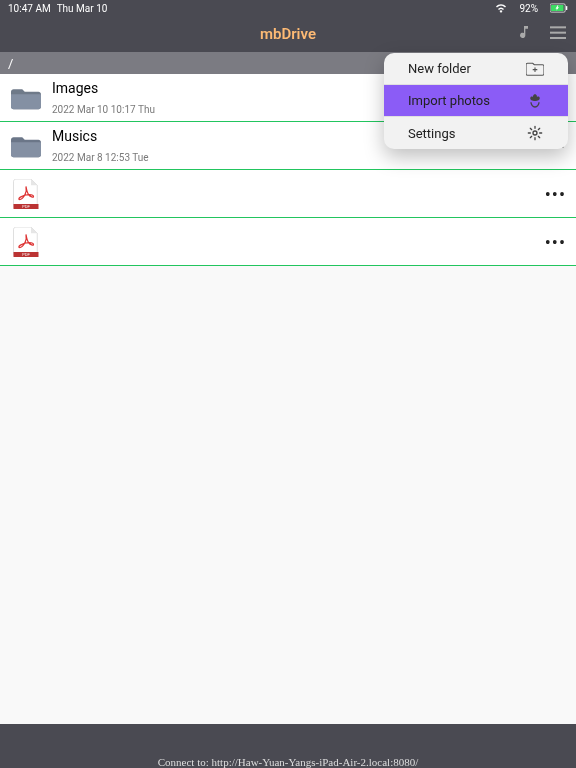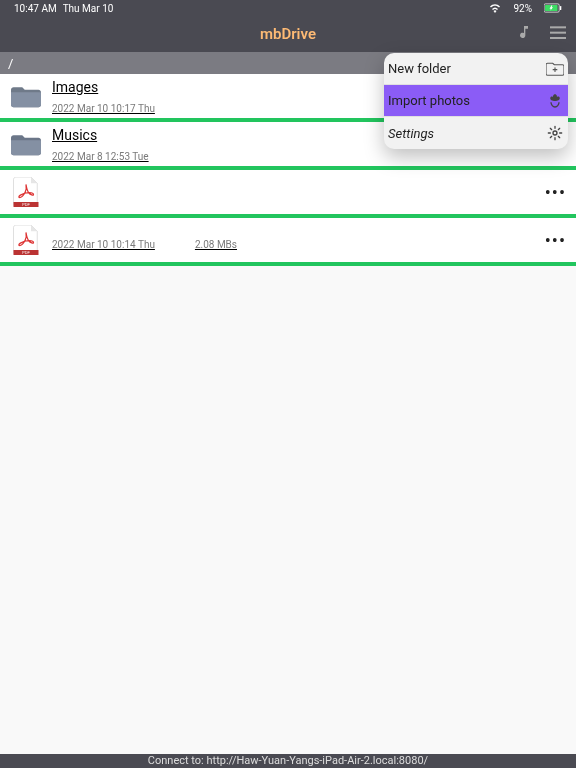--- a/index.html
+++ b/index.html
@@ -10,21 +10,21 @@
     position: relative;
     overflow: hidden;
   }
 
   .statusbar {
     height: 16px;
     background: #4a4a52;
     color: #fff;
     font-size: 10px;
     display: flex; align-items: center; justify-content: space-between;
-    padding: 0 14px;
+    padding: 0 8px;
   }
   .status-left { display:flex; gap:6px; align-items:center; }
   .status-right { display:flex; gap:12px; align-items:center; }
   .wifi, .battery { display:inline-flex; align-items:center; }
 
   .navbar {
     height: 36px;
     background: #4a4a52;
     color: #d0d0d0;
     display:flex; align-items:center; justify-content:center;
@@ -38,25 +38,24 @@
     background: #7b7b82;
     color: #fff;
     font-size: 13px;
     display:flex; align-items:center;
     padding: 0 8px;
   }
 
   .file-list { background:#fff; }
   .file-row {
     height: 48px;
-    border-bottom: 4px solid #22c55e;
+    border-bottom: 1px solid #22c55e;
     display:flex; align-items:center;
     padding: 0 10px;
     position:relative;
-    text-decoration:underline;
   }
   .file-icon {
     width: 32px; height: 32px;
     display:flex; align-items:center; justify-content:center;
     margin-right: 10px;
   }
   .file-texts { display:flex; flex-direction:column; flex:1; }
   .file-name { font-size: 14px; color:#000; }
   .file-meta { font-size: 10px; color:#7a7a7a; margin-top:8px; display:flex; gap:40px;}
   .file-size { min-width:60px; text-align:left; }
@@ -71,36 +70,36 @@
     width: 184px;
     background: #f2f2f2;
     border-radius: 10px;
     box-shadow: 0 8px 20px rgba(0,0,0,0.25);
     overflow:hidden;
     z-index: 50;
   }
   .popover-item {
     height: 32px;
     display:flex; align-items:center; justify-content:space-between;
-    padding: 0 4px;
+    padding: 0 24px;
     font-size: 13px;
     color:#222;
     border-bottom: 1px solid #e0e0e0;
   }
-  .popover-item:last-child { border-bottom:none;font-style:italic; }
+  .popover-item:last-child { border-bottom:none; }
   .popover-item.highlight { background:#8b5cf6;justify-content:space-between; }
   .popover-icon { width:18px; height:18px; display:flex; align-items:center; justify-content:center; }
 
   .footer {
     position:absolute; bottom:0; left:0; right:0;
-    height: 14px;
+    height: 44px;
     background: #4a4a52;
     color: #ddd;
     font-size: 11px;
-    display:flex; align-items:flex-start; justify-content:center;
+    display:flex; align-items:flex-end; justify-content:center;font-family:Liberation Serif, serif;
   }
 
   
   .folder-svg { fill:#6f7a89; }
 </style>
 </head>
 <body>
 
 <div class="statusbar">
   <div class="status-left">
@@ -198,24 +197,20 @@
     <div class="file-icon">
       <svg width="26" height="30" viewBox="0 0 40 48">
           <path d="M4 0h24l10 10v34c0 2-2 4-4 4H4c-2 0-4-2-4-4V4c0-2 2-4 4-4z" fill="#fff" stroke="#ccc"></path>
           <path d="M28 0v10h10z" fill="#e6e6e6"></path>
           <path d="M20 12c1 4 0 10-2 14-2 3-5 7-8 7-2 0-2-2 1-4 3-2 9-4 14-4 4 0 7 1 7 3s-3 1-6-1c-3-2-5-9-6-15z" fill="none" stroke="#d33" stroke-width="2"></path>
           <rect x="0" y="40" width="40" height="8" fill="#b33"></rect>
           <text x="20" y="46" font-size="6" fill="#fff" text-anchor="middle" font-family="Arial">PDF</text>
         </svg>
     </div>
     <div class="file-texts">
-      <div class="file-meta">
-        <span>2022 Mar 10  10:14 Thu</span>
-        <span class="file-size">2.08 MBs</span>
-      </div>
     </div>
     <span class="row-actions">•••</span>
   </div>
 
 </div>
 
 <div class="popover">
   <div class="popover-item">
     <span>New folder</span>
     <span class="popover-icon">

